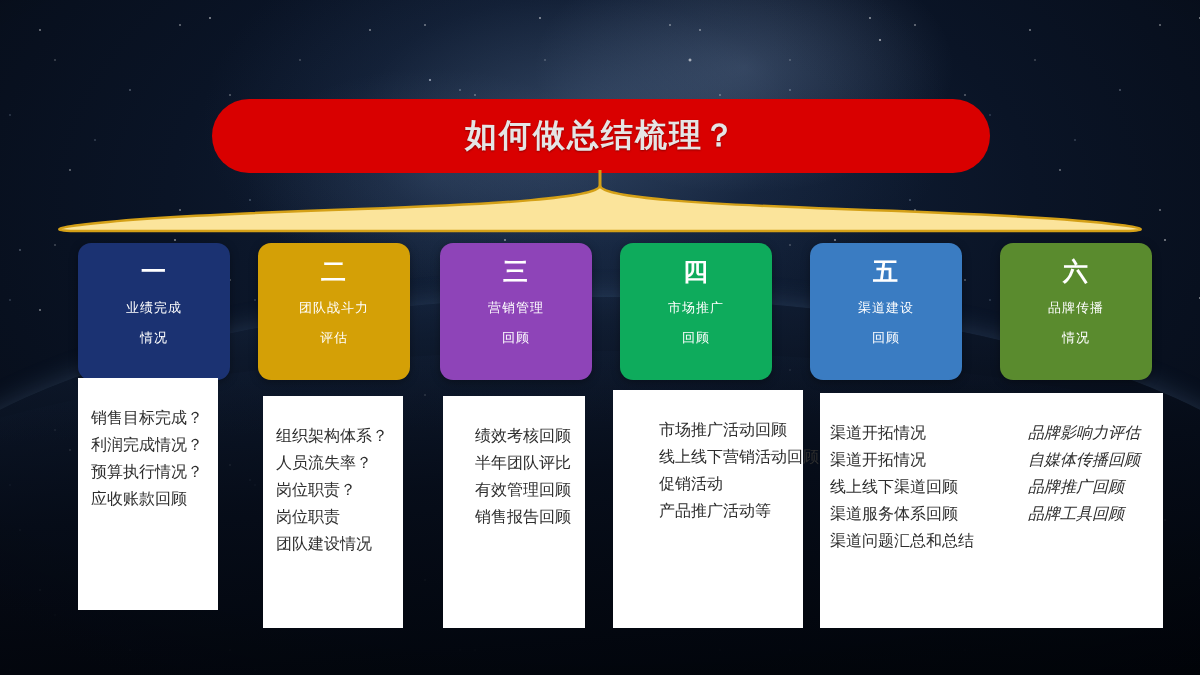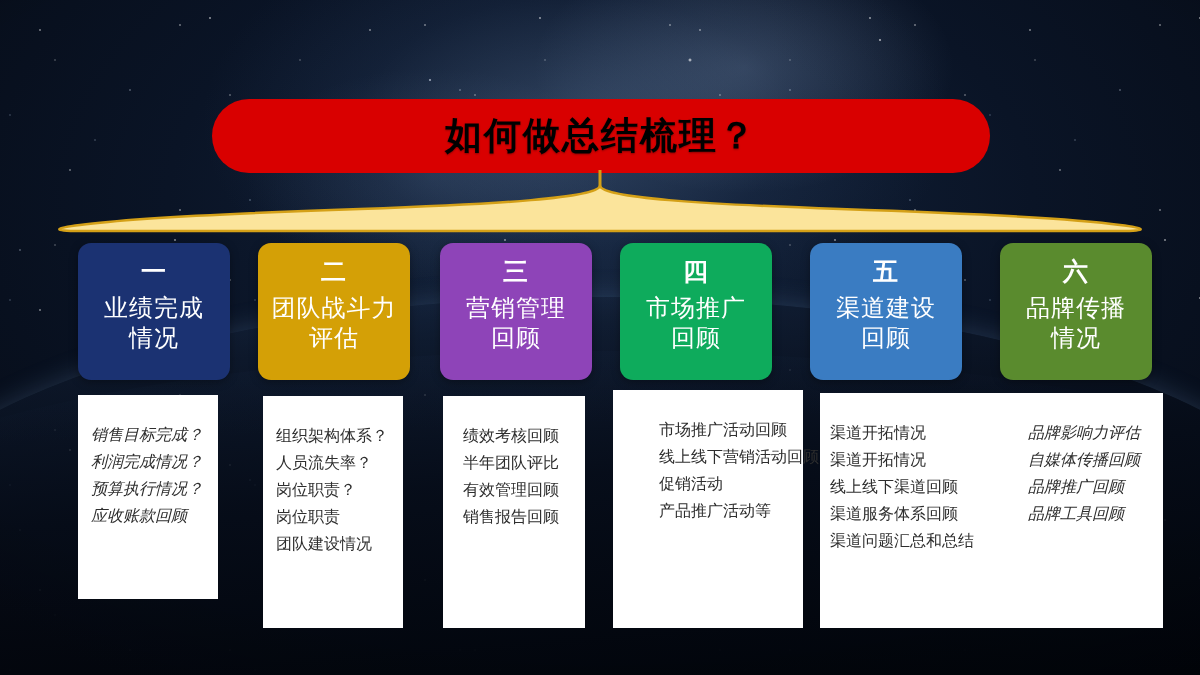--- a/index.html
+++ b/index.html
@@ -95,22 +95,22 @@
     top: 99px;
     width: 778px;
     height: 74px;
     background: #d90000;
     border-radius: 38px;
     display: flex;
     align-items: center;
     justify-content: center;
   }
   .title-text {
-    color: #000000;
-    font-size: 37px;
+    color: #e5e5e5;
+    font-size: 32px;
     font-weight: bold;
     letter-spacing: 2px;
     text-shadow: 0 1px 2px rgba(0,0,0,0.35);
     font-family: Liberation Serif, serif;
   }
 
   
   .bracket-wrap {
     position: absolute;
     left: 0;
@@ -135,21 +135,21 @@
     box-sizing: border-box;
     box-shadow: 0 2px 8px rgba(0,0,0,0.35);
   }
   .cat-num {
     font-size: 25px;
     font-weight: bold;
     line-height: 34px;
     letter-spacing: 1px;
   }
   .cat-title {
-    font-size: 24px;
+    font-size: 13px;
     line-height: 30px;
     text-align: center;
     margin-top: 4px;
     letter-spacing: 1px;
   }
 
   .detail-card {
     position: absolute;
     background: #ffffff;
     box-sizing: border-box;
@@ -199,21 +199,21 @@
 
   <div class="cols">
 
     <div class="cat-box" style="left:78px; top:243px; width:152px; height:137px; background:#1b3272;">
       <div class="cat-num">一</div>
       <div class="cat-title">
         <div>业绩完成</div>
         <div>情况</div>
       </div>
     </div>
-    <div class="detail-card" style="left:78px; top:395px; width:140px; height:204px;font-style:italic;">
+    <div class="detail-card" style="left:78px; top:378px; width:140px; height:232px;">
       <div class="detail-inner" style="padding-left:13px;">
         <div class="detail-line">销售目标完成？</div>
         <div class="detail-line">利润完成情况？</div>
         <div class="detail-line">预算执行情况？</div>
         <div class="detail-line">应收账款回顾</div>
       </div>
     </div>
 
     <div class="cat-box" style="left:258px; top:243px; width:152px; height:137px; background:#d4a006;">
       <div class="cat-num">二</div>
@@ -233,21 +233,21 @@
     </div>
 
     <div class="cat-box" style="left:440px; top:243px; width:152px; height:137px; background:#8e44b8;">
       <div class="cat-num">三</div>
       <div class="cat-title">
         <div>营销管理</div>
         <div>回顾</div>
       </div>
     </div>
     <div class="detail-card" style="left:443px; top:396px; width:142px; height:232px;">
-      <div class="detail-inner" style="padding-left:20px;">
+      <div class="detail-inner" style="padding-left:32px;">
         <div class="detail-line">绩效考核回顾</div>
         <div class="detail-line">半年团队评比</div>
         <div class="detail-line">有效管理回顾</div>
         <div class="detail-line">销售报告回顾</div>
       </div>
     </div>
 
     <div class="cat-box" style="left:620px; top:243px; width:152px; height:137px; background:#0eab5c;">
       <div class="cat-num">四</div>
       <div class="cat-title">

